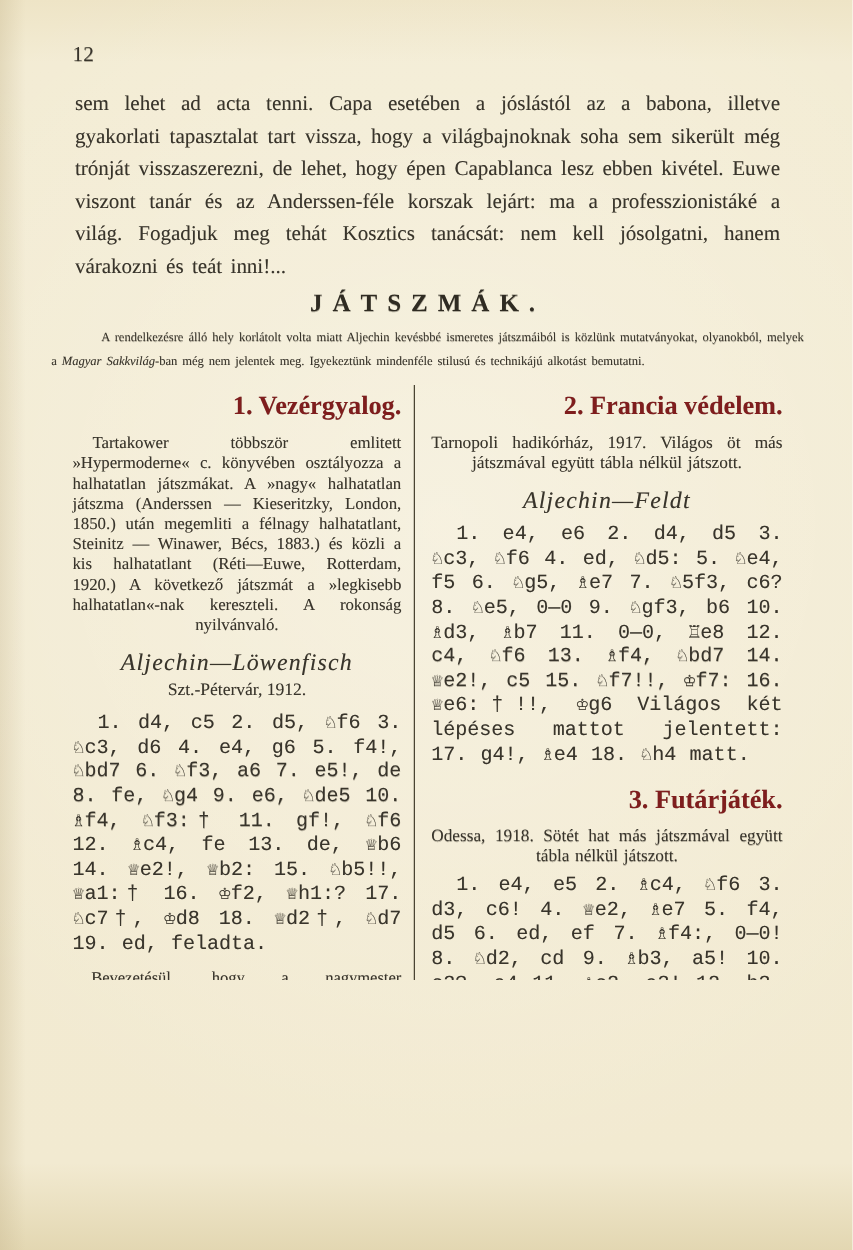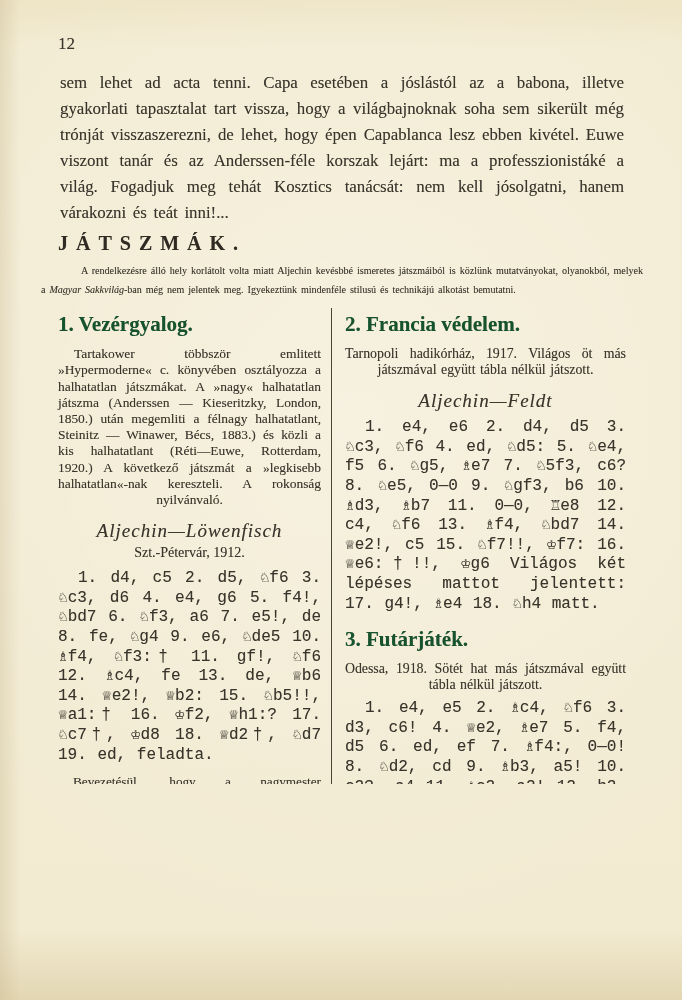--- a/index.html
+++ b/index.html
@@ -18,33 +18,33 @@
     text-shadow:0.2px 0.2px 0.4px rgba(58,52,40,0.35);
     overflow:hidden;
   }
   .page-number{font-size:17px;margin:0 0 16px 0;}
   .opening{
     font-size:16.8px;line-height:26px;text-align:justify;
     margin:0 2px 4px 2px;word-spacing:2.5px;
   }
   .games-title{
     font-size:20px;font-weight:bold;letter-spacing:8px;
-    text-align:left;margin:6px 0 7px 0;color:#2f2b22;
+    text-align:center;margin:6px 0 7px 0;color:#2f2b22;
   }
   .lead{
     font-size:10px;line-height:18.6px;text-align:justify;
     text-indent:40px;margin:0 -17px 9px -17px;word-spacing:1.5px;
   }
   .columns{display:flex;align-items:stretch;}
   .col{box-sizing:border-box;}
   .col-left{flex:0 0 273px;padding-right:10px;}
   .col-right{flex:1;border-left:1.5px solid #4a4433;padding-left:13px;}
   h2.section-heading{
-    font-size:21px;font-weight:bold;text-align:left;
-    margin:4px 0 9px 0;color:#14532d;
+    font-size:21px;font-weight:bold;text-align:right;
+    margin:4px 0 9px 0;color:#7f1d1d;
   }
   h2.section-heading.mt{margin-top:13px;}
   .small{font-size:13.4px;}
   .intro{
     text-align:justify;text-align-last:center;
     text-indent:16px;line-height:16.2px;margin:0;word-spacing:1px;
   }
   .game-title{
     font-size:19px;font-weight:normal;font-style:italic;
     text-align:center;letter-spacing:1px;margin:12px 0 3px 0;

